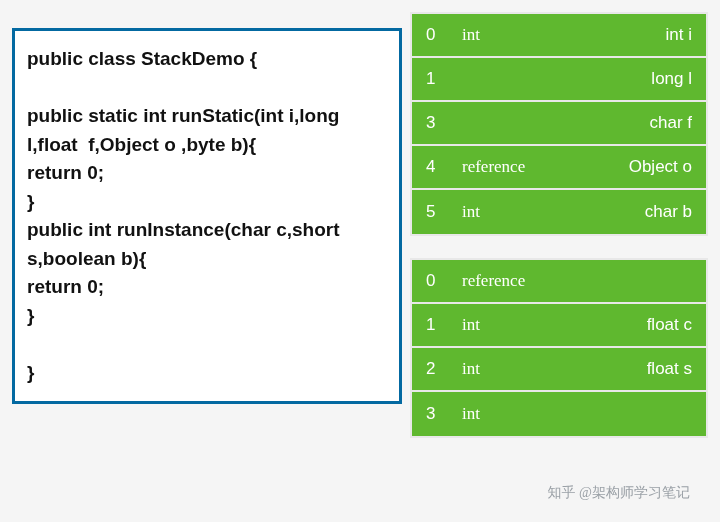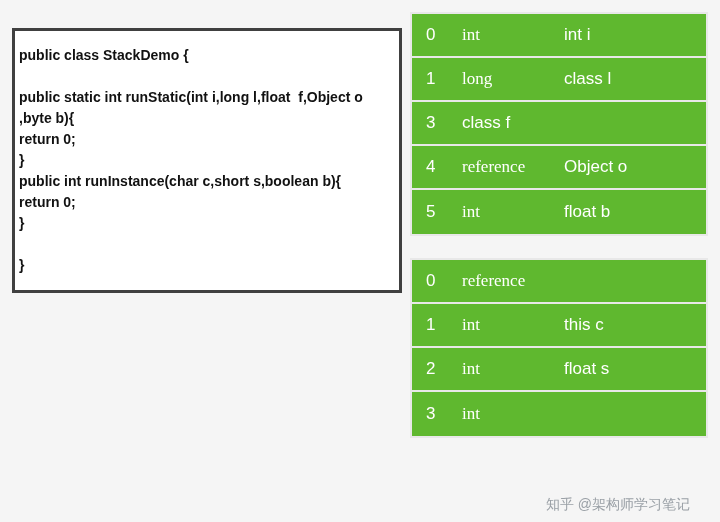--- a/index.html
+++ b/index.html
@@ -11,27 +11,27 @@
     background: #f5f5f5;
     font-family: Arial, sans-serif;
     position: relative;
   }
   .container {
     display: flex;
     gap: 8px;
     align-items: flex-start;
   }
   .code-box {
-    border: 3px solid #404040;
+    border: 3px solid #0369a1;
     background: #fff;
-    padding: 14px 4px;
+    padding: 14px 12px;
     width: 390px;
     font-family: "Segoe UI", Arial, sans-serif;
     font-weight: bold;
-    font-size: 14px;
+    font-size: 19px;
     line-height: 1.5;
     color: #111;
     white-space: pre-wrap;
     margin-top: 16px;
   }
   .tables {
     display: flex;
     flex-direction: column;
     gap: 22px;
     flex: 1;
@@ -47,27 +47,28 @@
     font-size: 17px;
     font-family: Arial, sans-serif;
     padding: 10px 14px;
     border-bottom: 2px solid #e8e8e8;
     gap: 18px;
     min-height: 44px;
   }
   .row:last-child { border-bottom: none; }
   .idx { width: 18px; }
   .type { width: 84px; font-family: Liberation Serif, serif; }
-  .name { flex: 1; }
+  .name { flex: 1; text-align: right; }
   .watermark {
     position: absolute;
     right: 30px;
-    bottom: 8px;
+    bottom: 20px;
     color: #9aa0a6;
     font-size: 14px;
+    font-family: Liberation Serif, serif;
   }
 </style>
 </head>
 <body>
 
 <div class="container">
   <div class="code-box">public class StackDemo {
 
 public static int runStatic(int i,long l,float  f,Object o ,byte b){
 return 0;
@@ -81,48 +82,47 @@
   <div class="tables">
 
     <div class="table">
       <div class="row">
         <span class="idx">0</span>
         <span class="type">int</span>
         <span class="name">int i</span>
       </div>
       <div class="row">
         <span class="idx">1</span>
-        <span class="type">long</span>
-        <span class="name">class l</span>
+        <span class="name">long l</span>
       </div>
       <div class="row">
         <span class="idx">3</span>
-        <span class="name">class f</span>
+        <span class="name">char f</span>
       </div>
       <div class="row">
         <span class="idx">4</span>
         <span class="type">reference</span>
         <span class="name">Object o</span>
       </div>
       <div class="row">
         <span class="idx">5</span>
         <span class="type">int</span>
-        <span class="name">float b</span>
+        <span class="name">char b</span>
       </div>
     </div>
 
     <div class="table">
       <div class="row">
         <span class="idx">0</span>
         <span class="type">reference</span>
       </div>
       <div class="row">
         <span class="idx">1</span>
         <span class="type">int</span>
-        <span class="name">this c</span>
+        <span class="name">float c</span>
       </div>
       <div class="row">
         <span class="idx">2</span>
         <span class="type">int</span>
         <span class="name">float s</span>
       </div>
       <div class="row">
         <span class="idx">3</span>
         <span class="type">int</span>
         <span class="name"></span>

